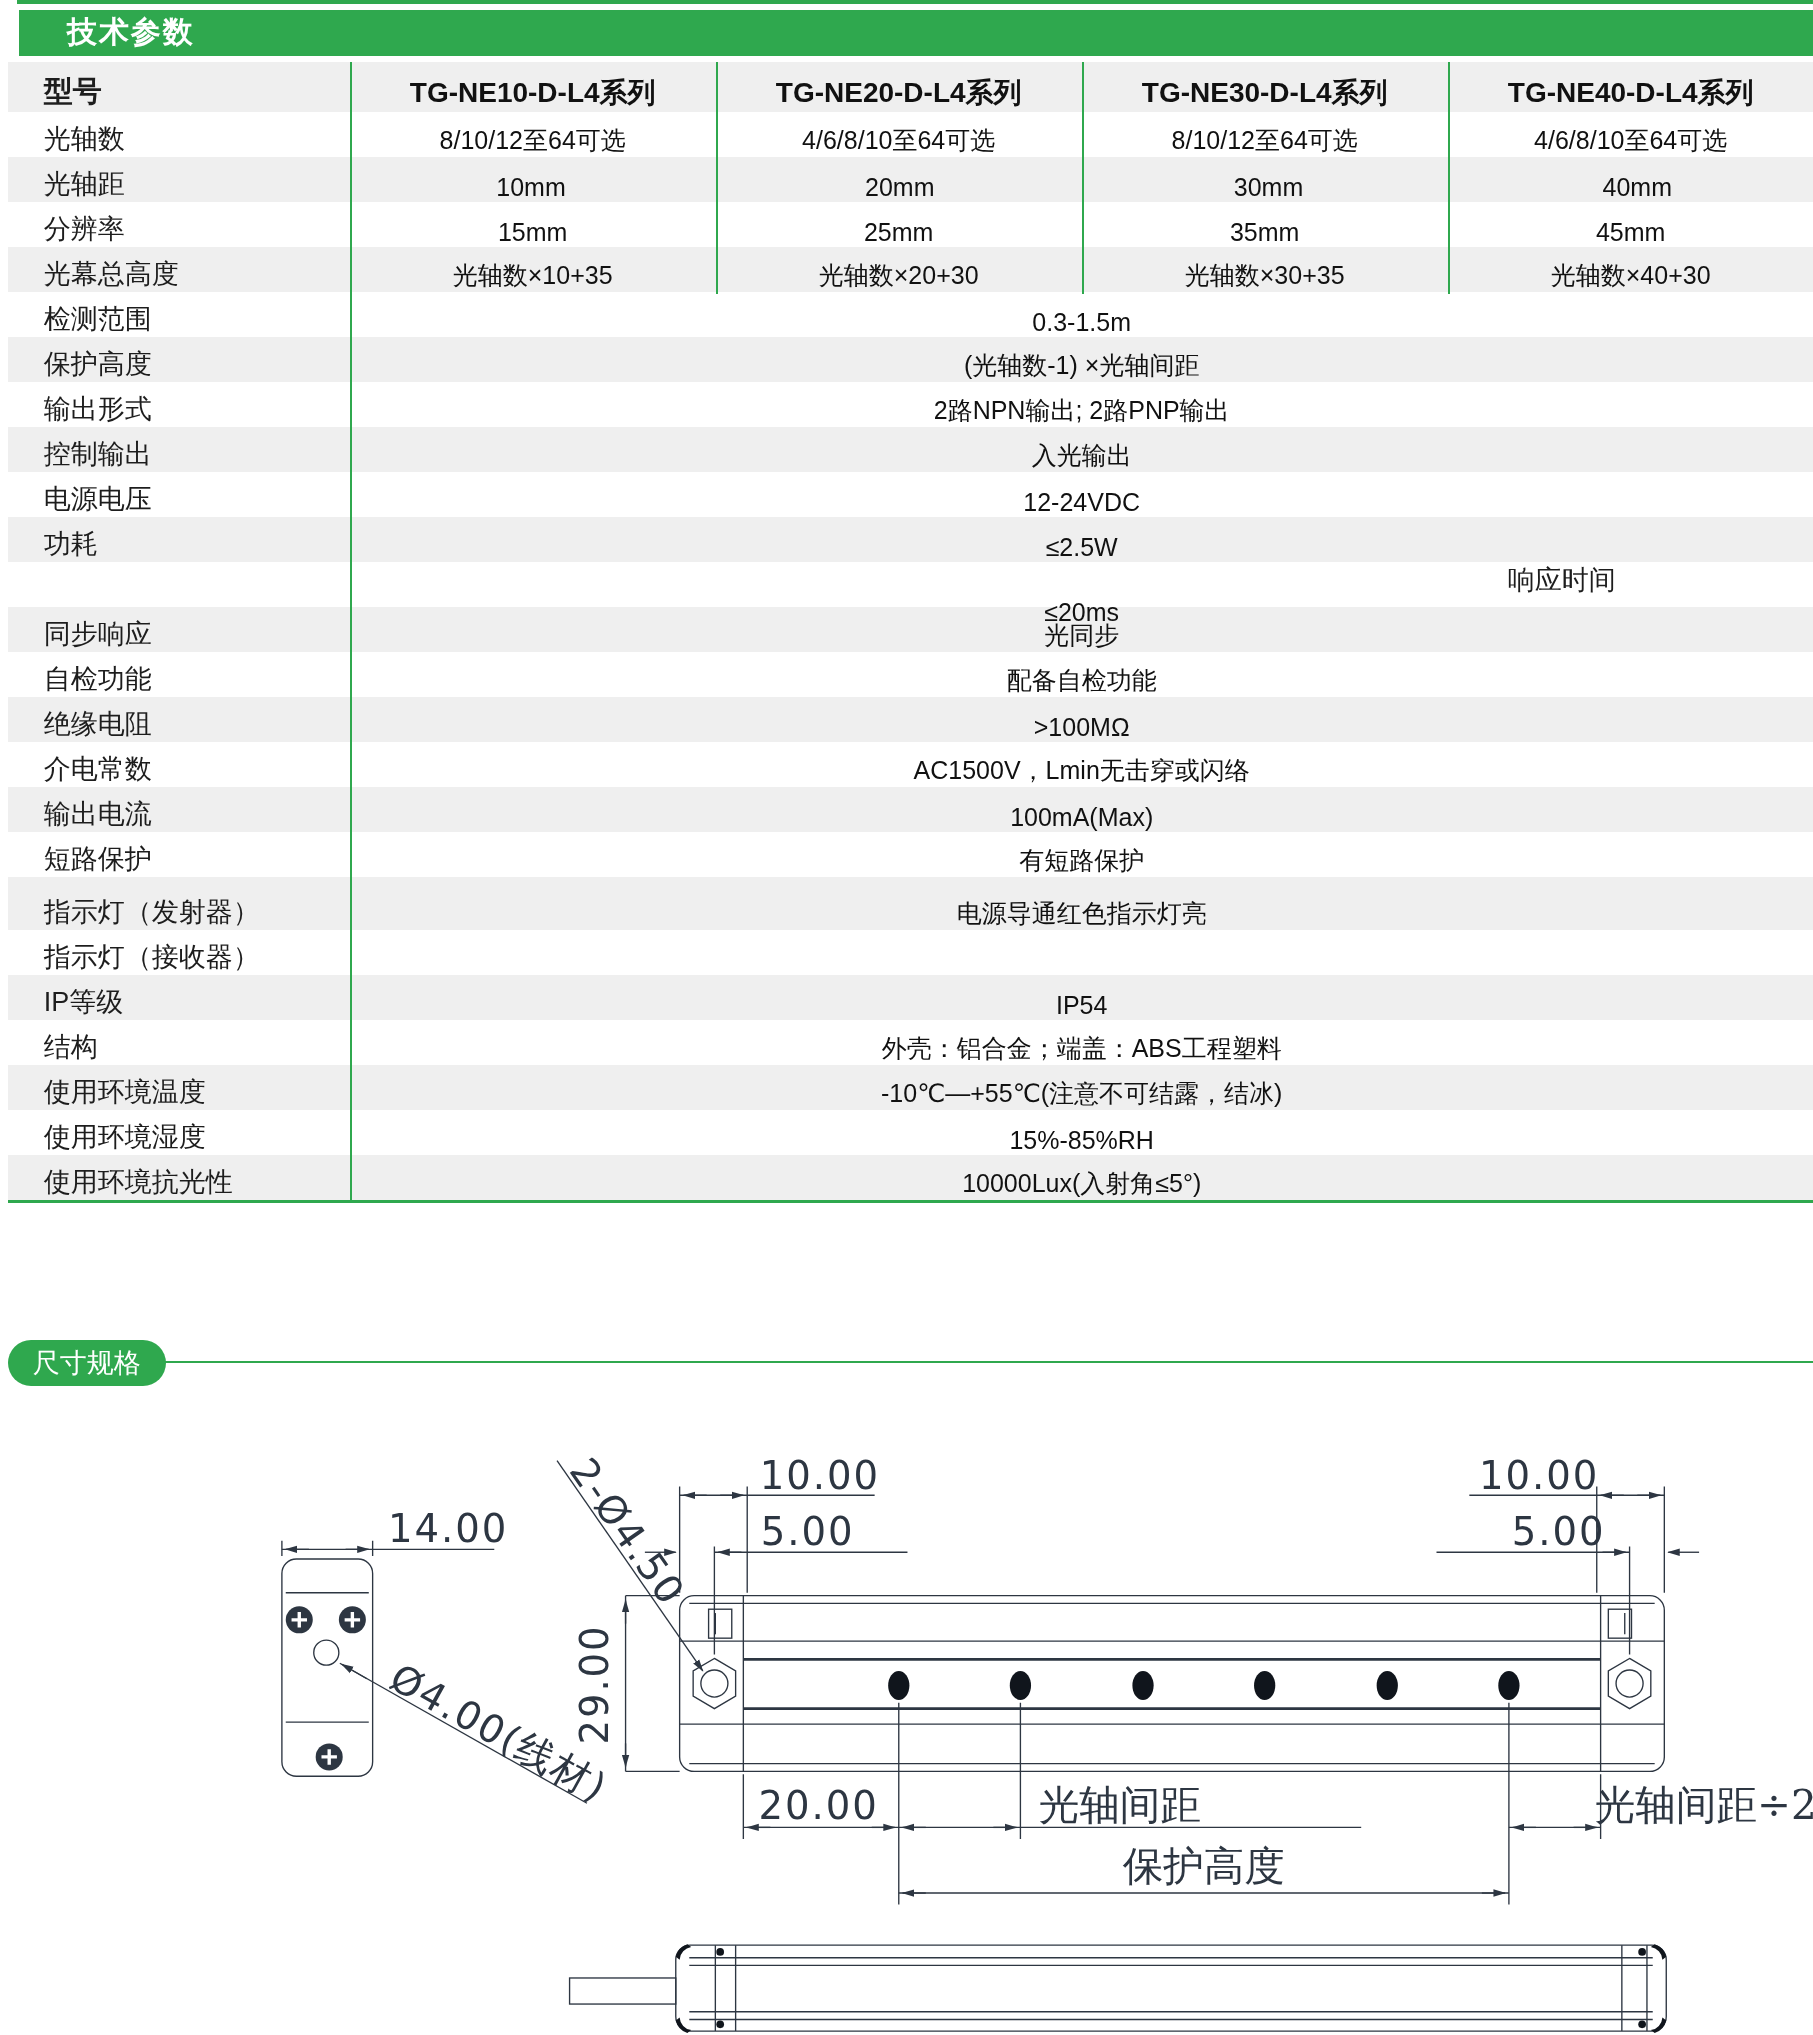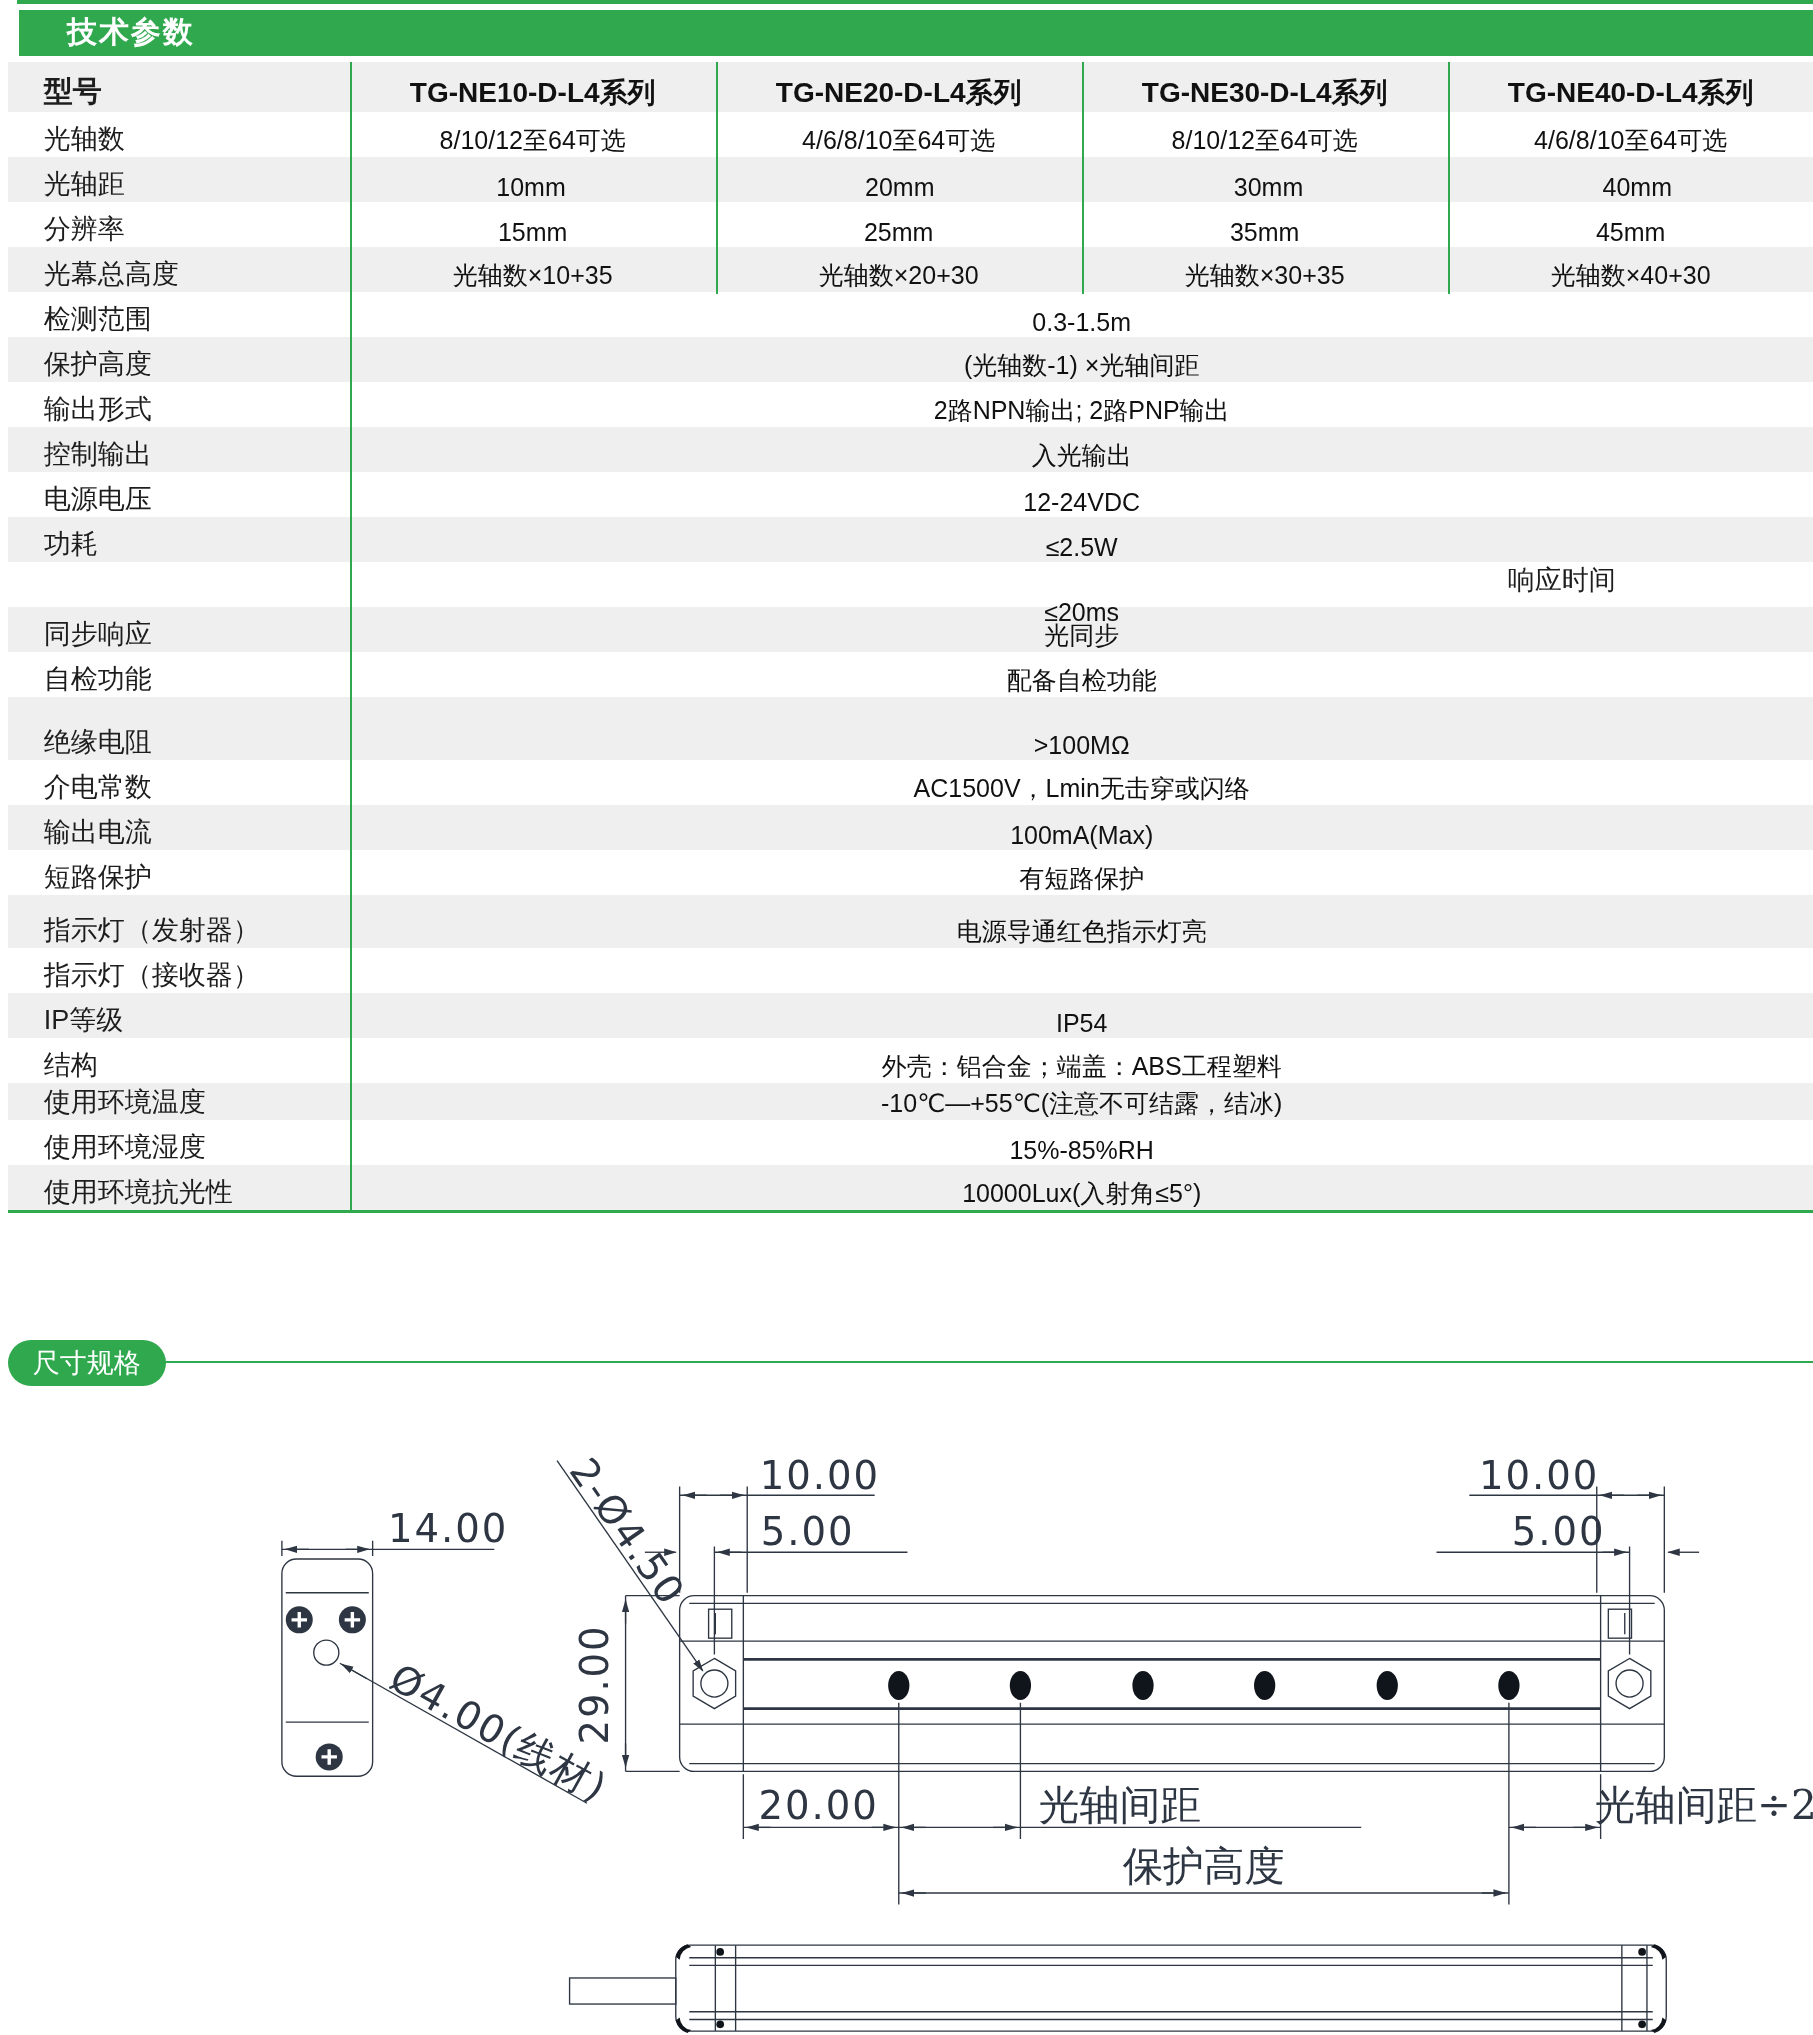--- a/index.html
+++ b/index.html
@@ -108,21 +108,21 @@
         <div class="cell-merged">≤20ms</div>
       </div>
       <div class="t-row gray" style="height: 45px;">
         <div class="cell-label">同步响应</div>
         <div class="cell-merged">光同步</div>
       </div>
       <div class="t-row white" style="height: 45px;">
         <div class="cell-label">自检功能</div>
         <div class="cell-merged">配备自检功能</div>
       </div>
-      <div class="t-row gray" style="height: 63px;">
+      <div class="t-row gray" style="height: 45px;">
         <div class="cell-label">绝缘电阻</div>
         <div class="cell-merged">&gt;100MΩ</div>
       </div>
       <div class="t-row white" style="height: 45px;">
         <div class="cell-label">介电常数</div>
         <div class="cell-merged">AC1500V，Lmin无击穿或闪络</div>
       </div>
       <div class="t-row gray" style="height: 45px;">
         <div class="cell-label">输出电流</div>
         <div class="cell-merged">100mA(Max)</div>
@@ -139,21 +139,21 @@
         <div class="cell-label">指示灯（接收器）</div>
       </div>
       <div class="t-row gray" style="height: 45px;">
         <div class="cell-label">IP等级</div>
         <div class="cell-merged">IP54</div>
       </div>
       <div class="t-row white" style="height: 45px;">
         <div class="cell-label">结构</div>
         <div class="cell-merged">外壳：铝合金；端盖：ABS工程塑料</div>
       </div>
-      <div class="t-row gray" style="height: 37px;">
+      <div class="t-row gray" style="height: 45px;">
         <div class="cell-label">使用环境温度</div>
         <div class="cell-merged">-10℃—+55℃(注意不可结露，结冰)</div>
       </div>
       <div class="t-row white" style="height: 45px;">
         <div class="cell-label">使用环境湿度</div>
         <div class="cell-merged">15%-85%RH</div>
       </div>
       <div class="t-row gray" style="height: 45px;">
         <div class="cell-label">使用环境抗光性</div>
         <div class="cell-merged">10000Lux(入射角≤5°)</div>

